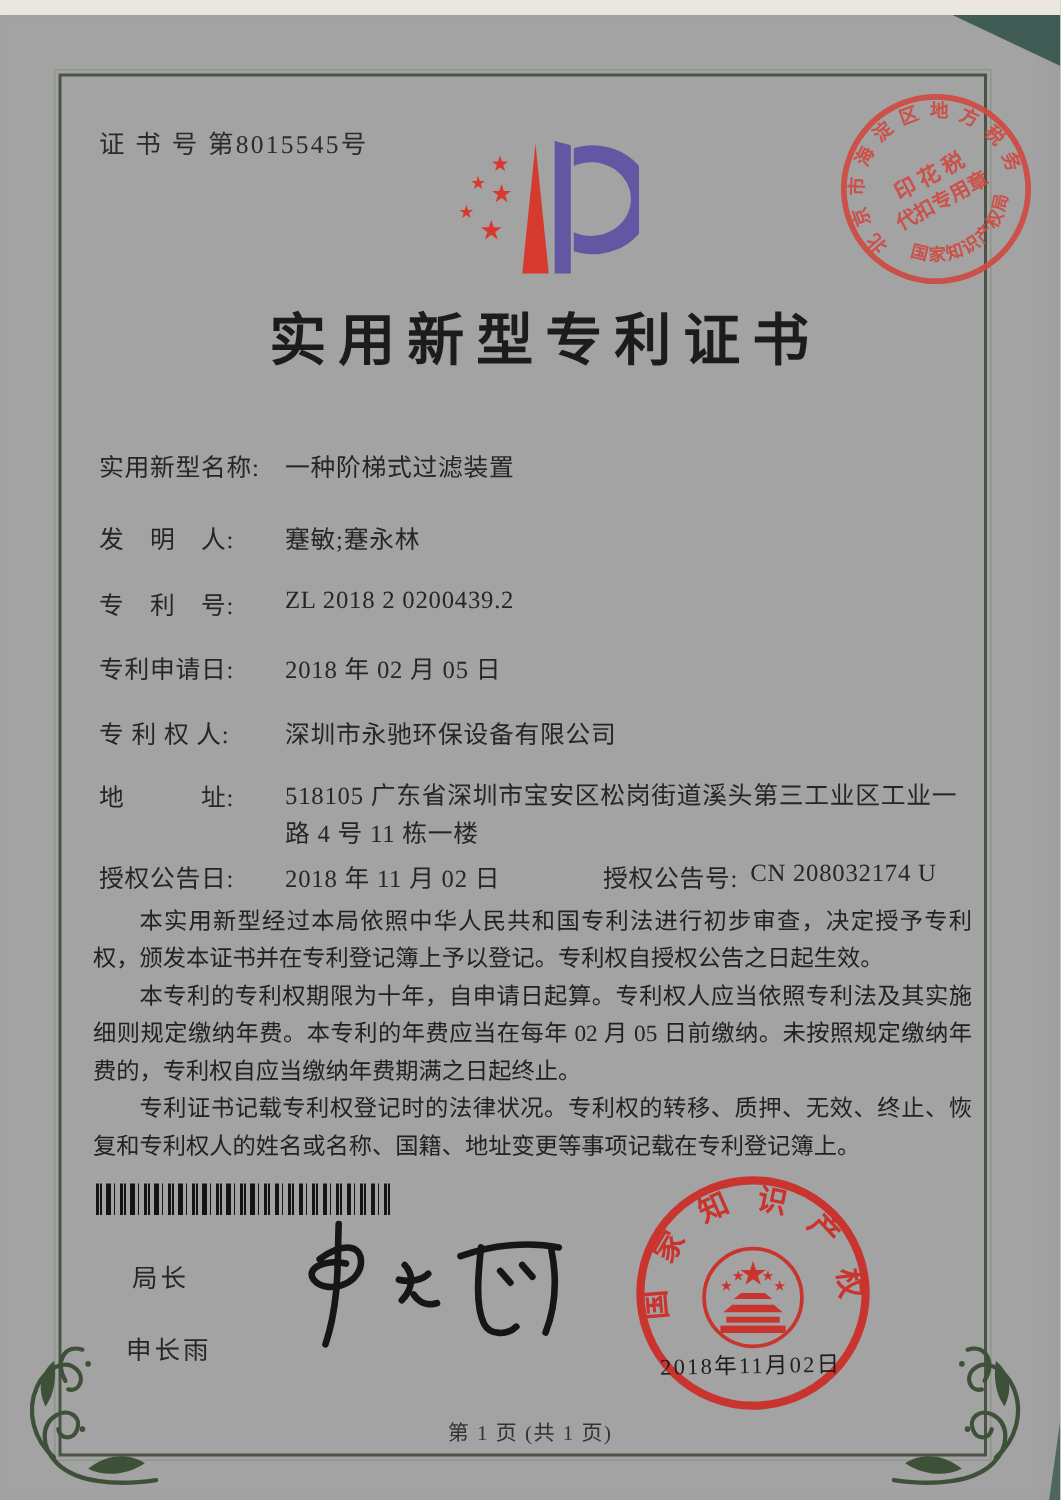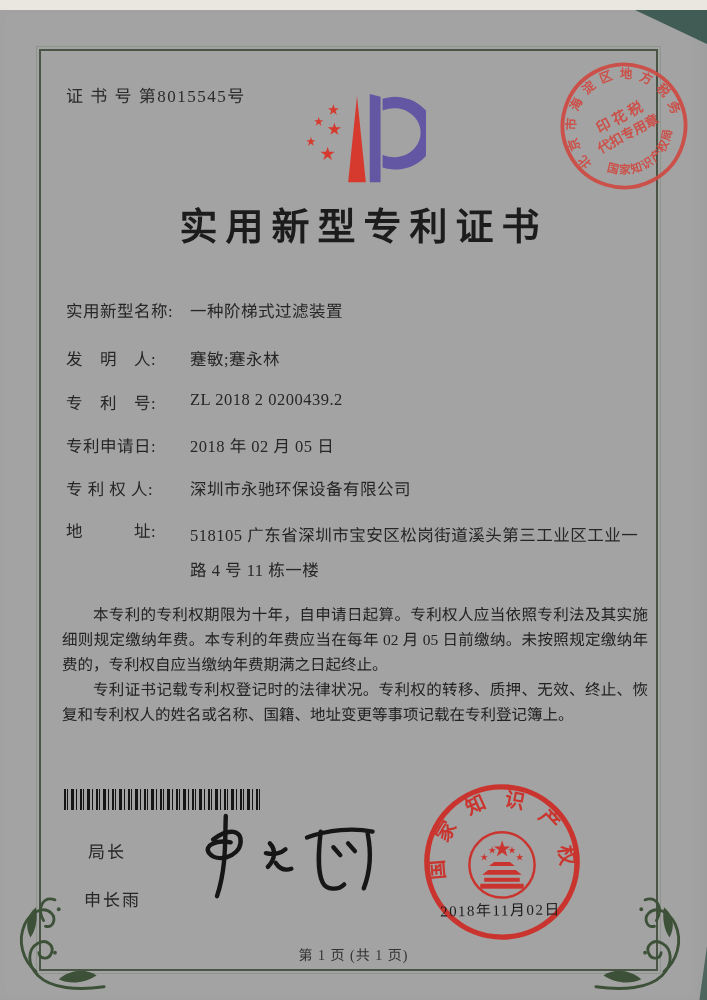--- a/index.html
+++ b/index.html
@@ -28,21 +28,21 @@
 
   .tax-seal { position:absolute; left:552px; top:44px; width:144px; height:144px;
               transform:rotate(-28deg); opacity:.92; }
 
   .title { position:absolute; left:0; top:186px; width:100%; text-align:center;
            font-size:38px; font-weight:700; letter-spacing:8px; color:#1c1c1c;padding-left:20px; }
 
   .row { position:absolute; left:66px; width:586px; font-size:16.5px; color:#262626; }
   .row .label { display:inline-block; min-width:124px; letter-spacing:.5px; vertical-align:top; }
   .row .value { letter-spacing:.5px; }
-  .value-wrap { display:inline-block; width:452px; line-height:35px; vertical-align:top; }
+  .value-wrap { display:inline-block; width:452px; line-height:25px; vertical-align:top; }
   .grant-right { position:absolute; left:336px; top:0; white-space:nowrap; }
   .grant-right .label{ min-width:0; margin-right:8px; }
 
   .body-text { position:absolute; left:62px; top:592px; width:586px;
                font-size:15.5px; line-height:25px; text-align:justify; color:#222; }
   .body-text p { margin:0; text-indent:2em; }
 
   .barcode { position:absolute; left:64px; top:779px; width:196px; height:21px;
     background:
       repeating-linear-gradient(90deg,#151515 0 2px,transparent 2px 3px,#151515 3px 4px,transparent 4px 7px,#151515 7px 10px,transparent 10px 12px,#151515 12px 13px,transparent 13px 16px);
@@ -115,22 +115,29 @@
   </div>
   <div class="row" style="top:423px">
     <span class="label">专利申请日:</span><span class="value">2018 年 02 月 05 日</span>
   </div>
   <div class="row" style="top:466px">
     <span class="label">专 利 权 人:</span><span class="value">深圳市永驰环保设备有限公司</span>
   </div>
   <div class="row" style="top:508px">
     <span class="label">地　　　址:</span><span class="value value-wrap">518105 广东省深圳市宝安区松岗街道溪头第三工业区工业一路 4 号 11 栋一楼</span>
   </div>
+  <div class="row" style="top:562px">
+    <span class="label">授权公告日:</span><span class="value">2018 年 11 月 02 日</span>
+    <span class="grant-right">
+      <span class="label">授权公告号:</span><span class="value">CN 208032174 U</span>
+    </span>
+  </div>
 
   <div class="body-text">
+    <p>本实用新型经过本局依照中华人民共和国专利法进行初步审查，决定授予专利权，颁发本证书并在专利登记簿上予以登记。专利权自授权公告之日起生效。</p>
     <p>本专利的专利权期限为十年，自申请日起算。专利权人应当依照专利法及其实施细则规定缴纳年费。本专利的年费应当在每年 02 月 05 日前缴纳。未按照规定缴纳年费的，专利权自应当缴纳年费期满之日起终止。</p>
     <p>专利证书记载专利权登记时的法律状况。专利权的转移、质押、无效、终止、恢复和专利权人的姓名或名称、国籍、地址变更等事项记载在专利登记簿上。</p>
   </div>
 
   <div class="barcode"></div>
 
   <div class="signer-role">局长</div>
   <div class="signer-name">申长雨</div>
 
   <svg class="signature" width="225" height="98" viewBox="0 0 230 100" fill="none" stroke="#161616" stroke-width="4.5" stroke-linecap="round">

